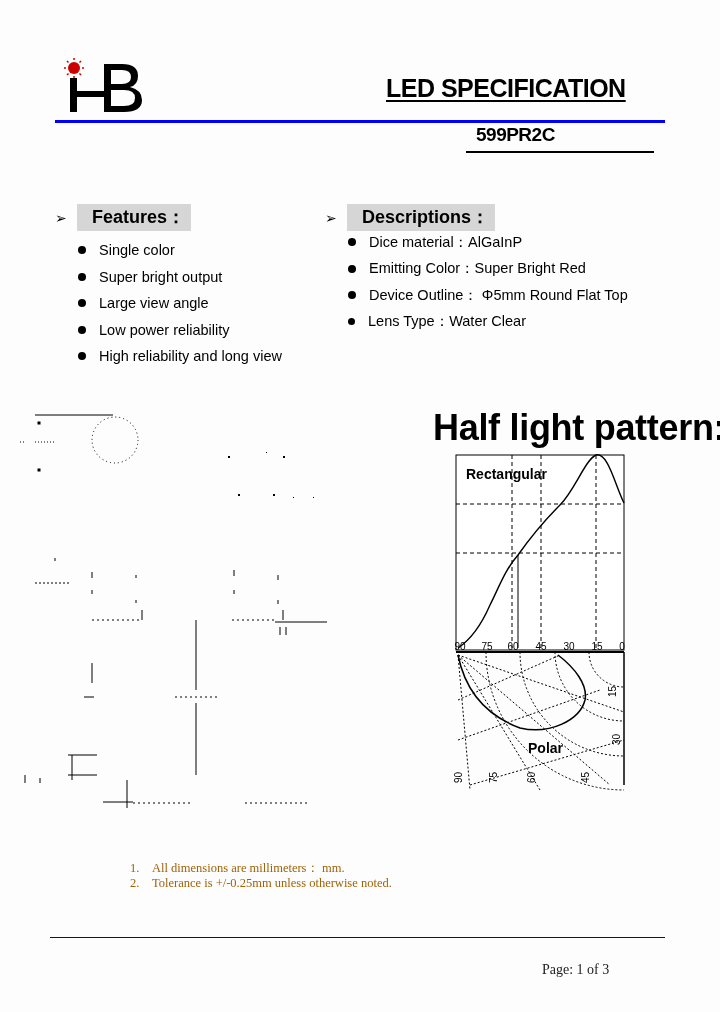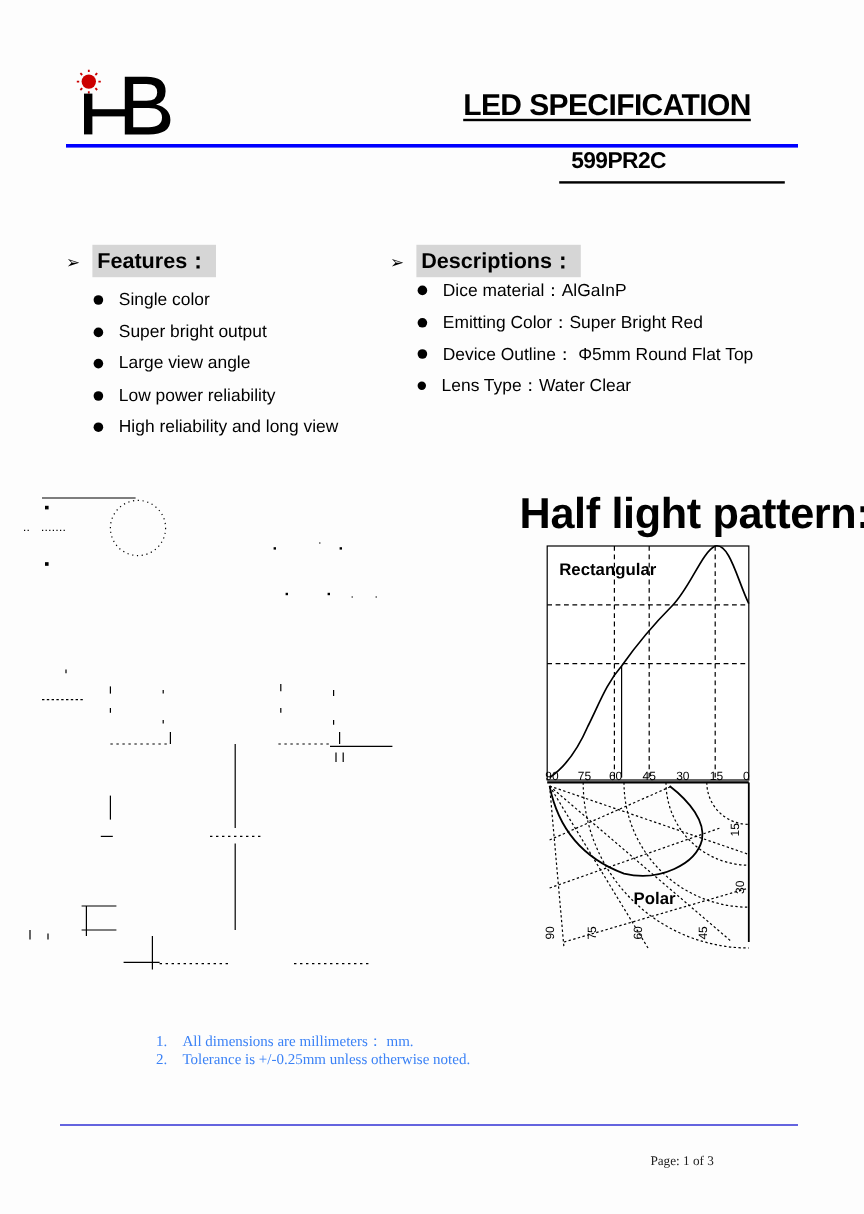--- a/index.html
+++ b/index.html
@@ -5,36 +5,36 @@
   html, body { margin:0; padding:0; background:#fdfdfd; }
   body { width:720px; height:1012px; position:relative; overflow:hidden; font-family:"Liberation Sans", sans-serif; color:#000; }
   .abs { position:absolute; }
   .logo { left:60px; top:58px; width:90px; height:56px; }
   .title { left:386px; top:74px; font-size:25px; font-weight:bold; letter-spacing:-0.5px; text-decoration:underline; text-decoration-thickness:2px; text-underline-offset:3px; white-space:nowrap; }
   .rule-top { left:55px; top:120px; width:610px; height:3px; background:#0000ff; }
   .part { left:476px; top:124px; font-size:19px; font-weight:bold; letter-spacing:-0.5px; }
   .part-rule { left:466px; top:151px; width:188px; height:2px; background:#000; }
   .sec-head { display:flex; align-items:center; }
   .arrow { font-size:14px; width:22px; }
-  .sec-label { background:#d6d6d6; font-size:18px; font-weight:bold; padding:1px 6px 2px 4px; }
+  .sec-label { background:#d6d6d6; font-size:18px; font-weight:bold; padding:1px 6px 2px 15px; }
   ul.bl { list-style:none; margin:0; padding:0; }
   ul.bl li { display:flex; align-items:center; font-size:14.5px; height:26.5px; white-space:nowrap; }
   .dot { width:8px; height:8px; border-radius:50%; background:#000; margin-right:13px; flex:none; }
   .features-head { left:55px; top:204px; }
   .features-list { left:78px; top:237px; }
   .desc-head { left:325px; top:204px; }
   .desc-list { left:348px; top:229px; }
   .hlp { left:433px; top:407px; font-size:36px; font-weight:bold; letter-spacing:-0.3px; white-space:nowrap; }
   .drawing { left:0px; top:405px; width:345px; height:420px; }
   .charts { left:448px; top:452px; width:185px; height:340px; }
-  .notes { left:130px; top:860px; font-family:"Liberation Serif", serif; font-size:12.5px; color:#3b82f6; }
+  .notes { left:130px; top:860px; font-family:"Liberation Serif", serif; font-size:12.5px; color:#a16207; }
   .notes div { height:16px; white-space:nowrap; }
   .notes .n { display:inline-block; width:22px; }
   .rule-bot { left:50px; top:937px; width:615px; height:1px; background:#0000cc; }
-  .page { left:542px; top:962px; font-family:"Liberation Serif", serif; font-size:11px; color:#222; }
+  .page { left:542px; top:962px; font-family:"Liberation Serif", serif; font-size:14px; color:#222; }
 </style>
 </head>
 <body>
 
 <div class="abs logo">
   <svg width="90" height="56" viewBox="0 0 90 56">
     <g>
       <circle cx="14" cy="10" r="6" fill="#cc0000"></circle>
       <g stroke="#cc0000" stroke-width="1.5">
         <line x1="14" y1="0" x2="14" y2="2"></line>

